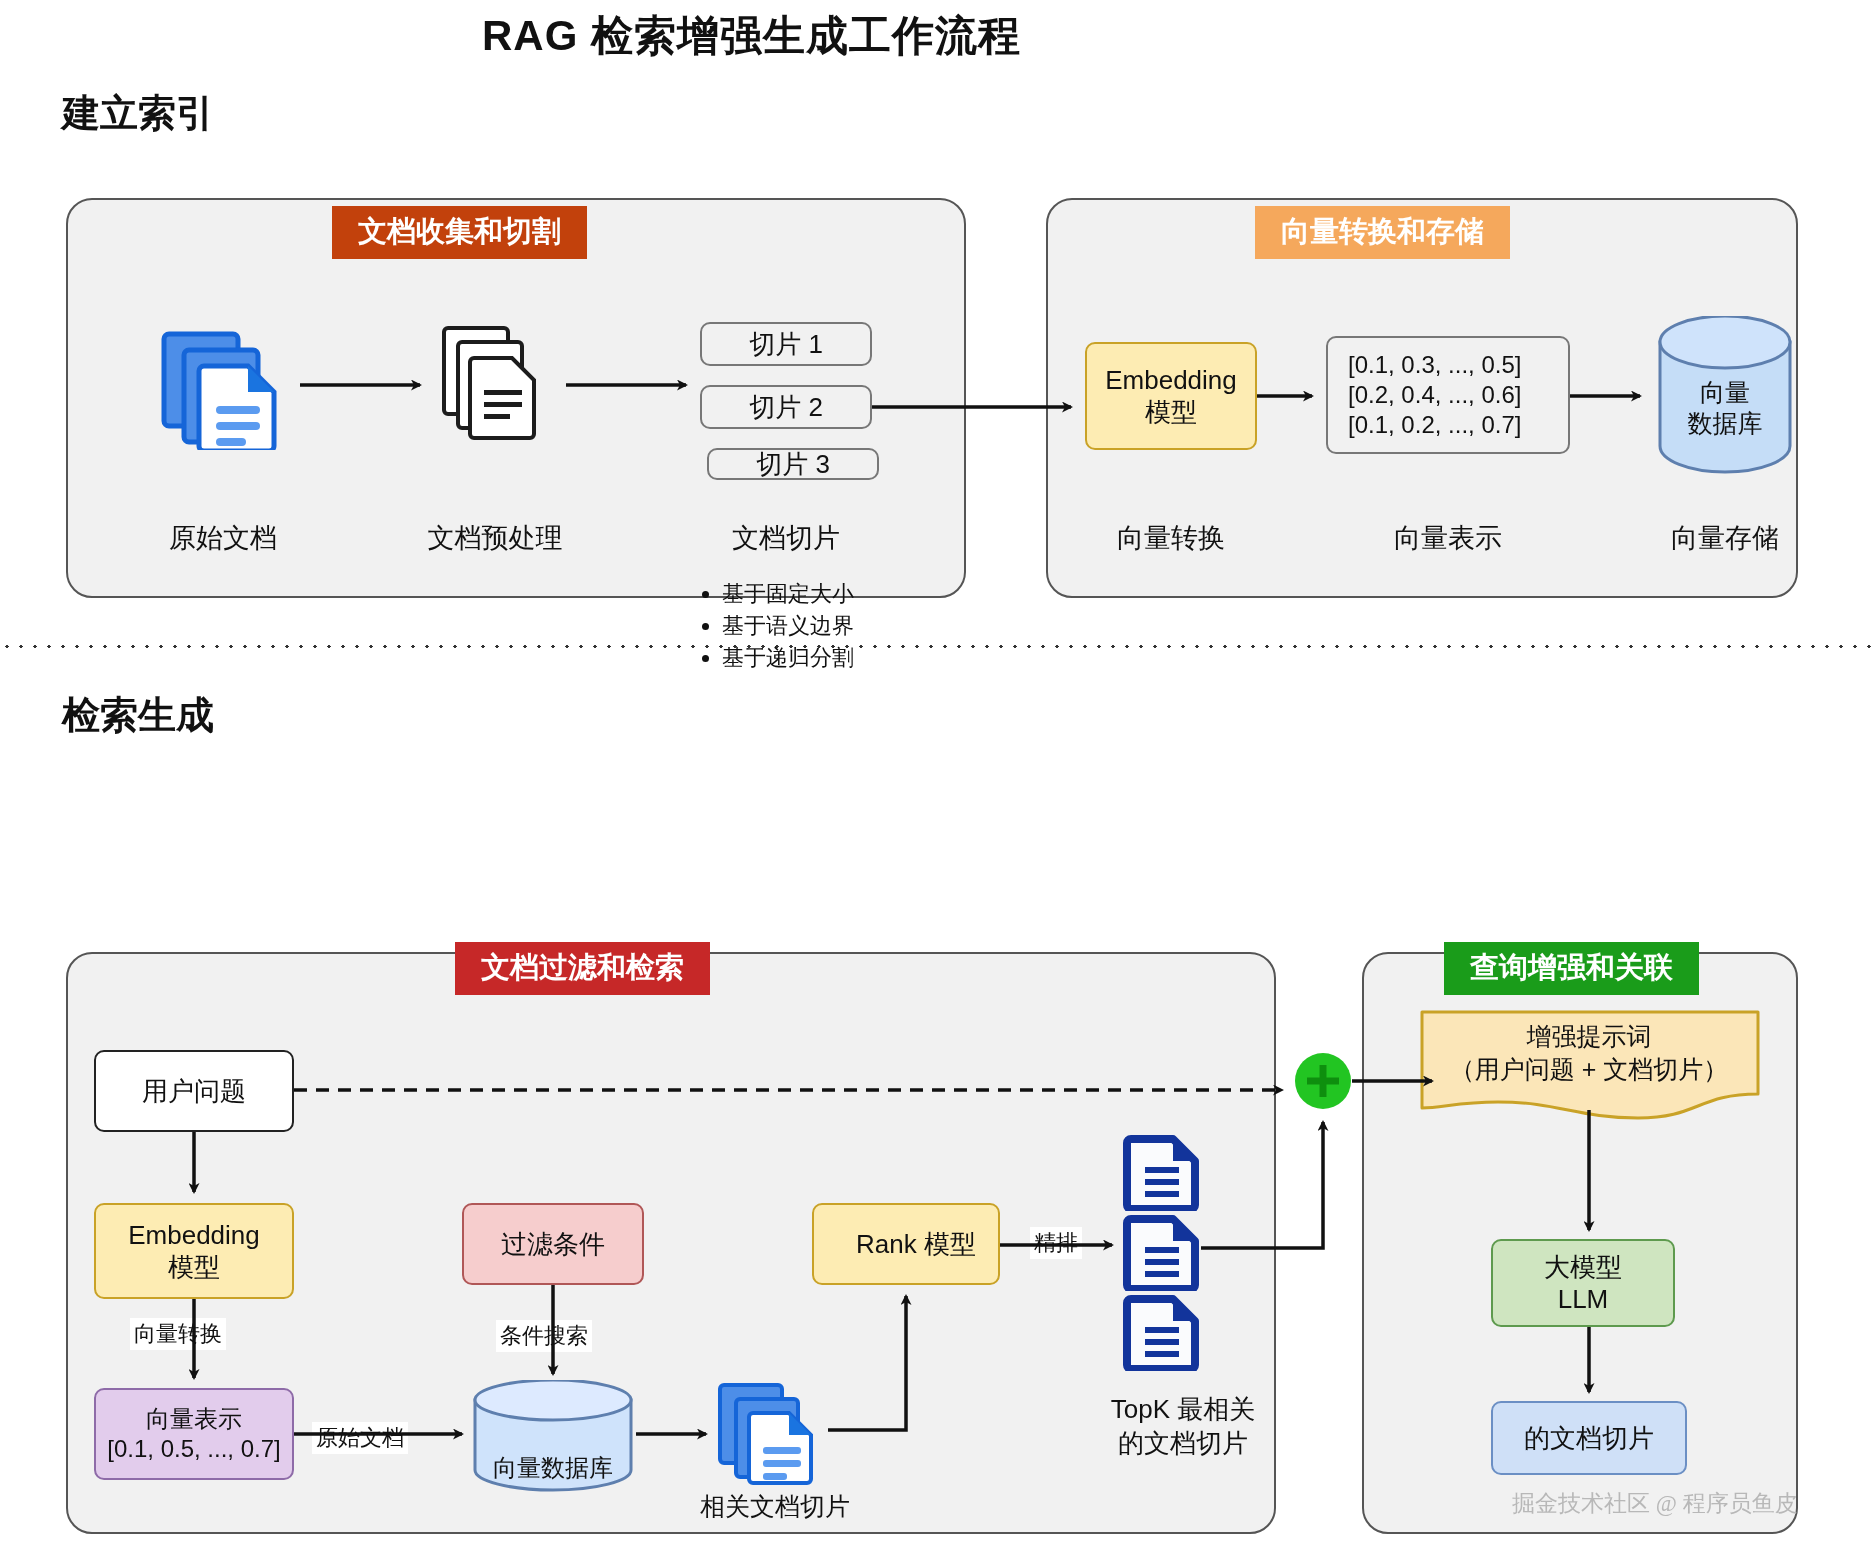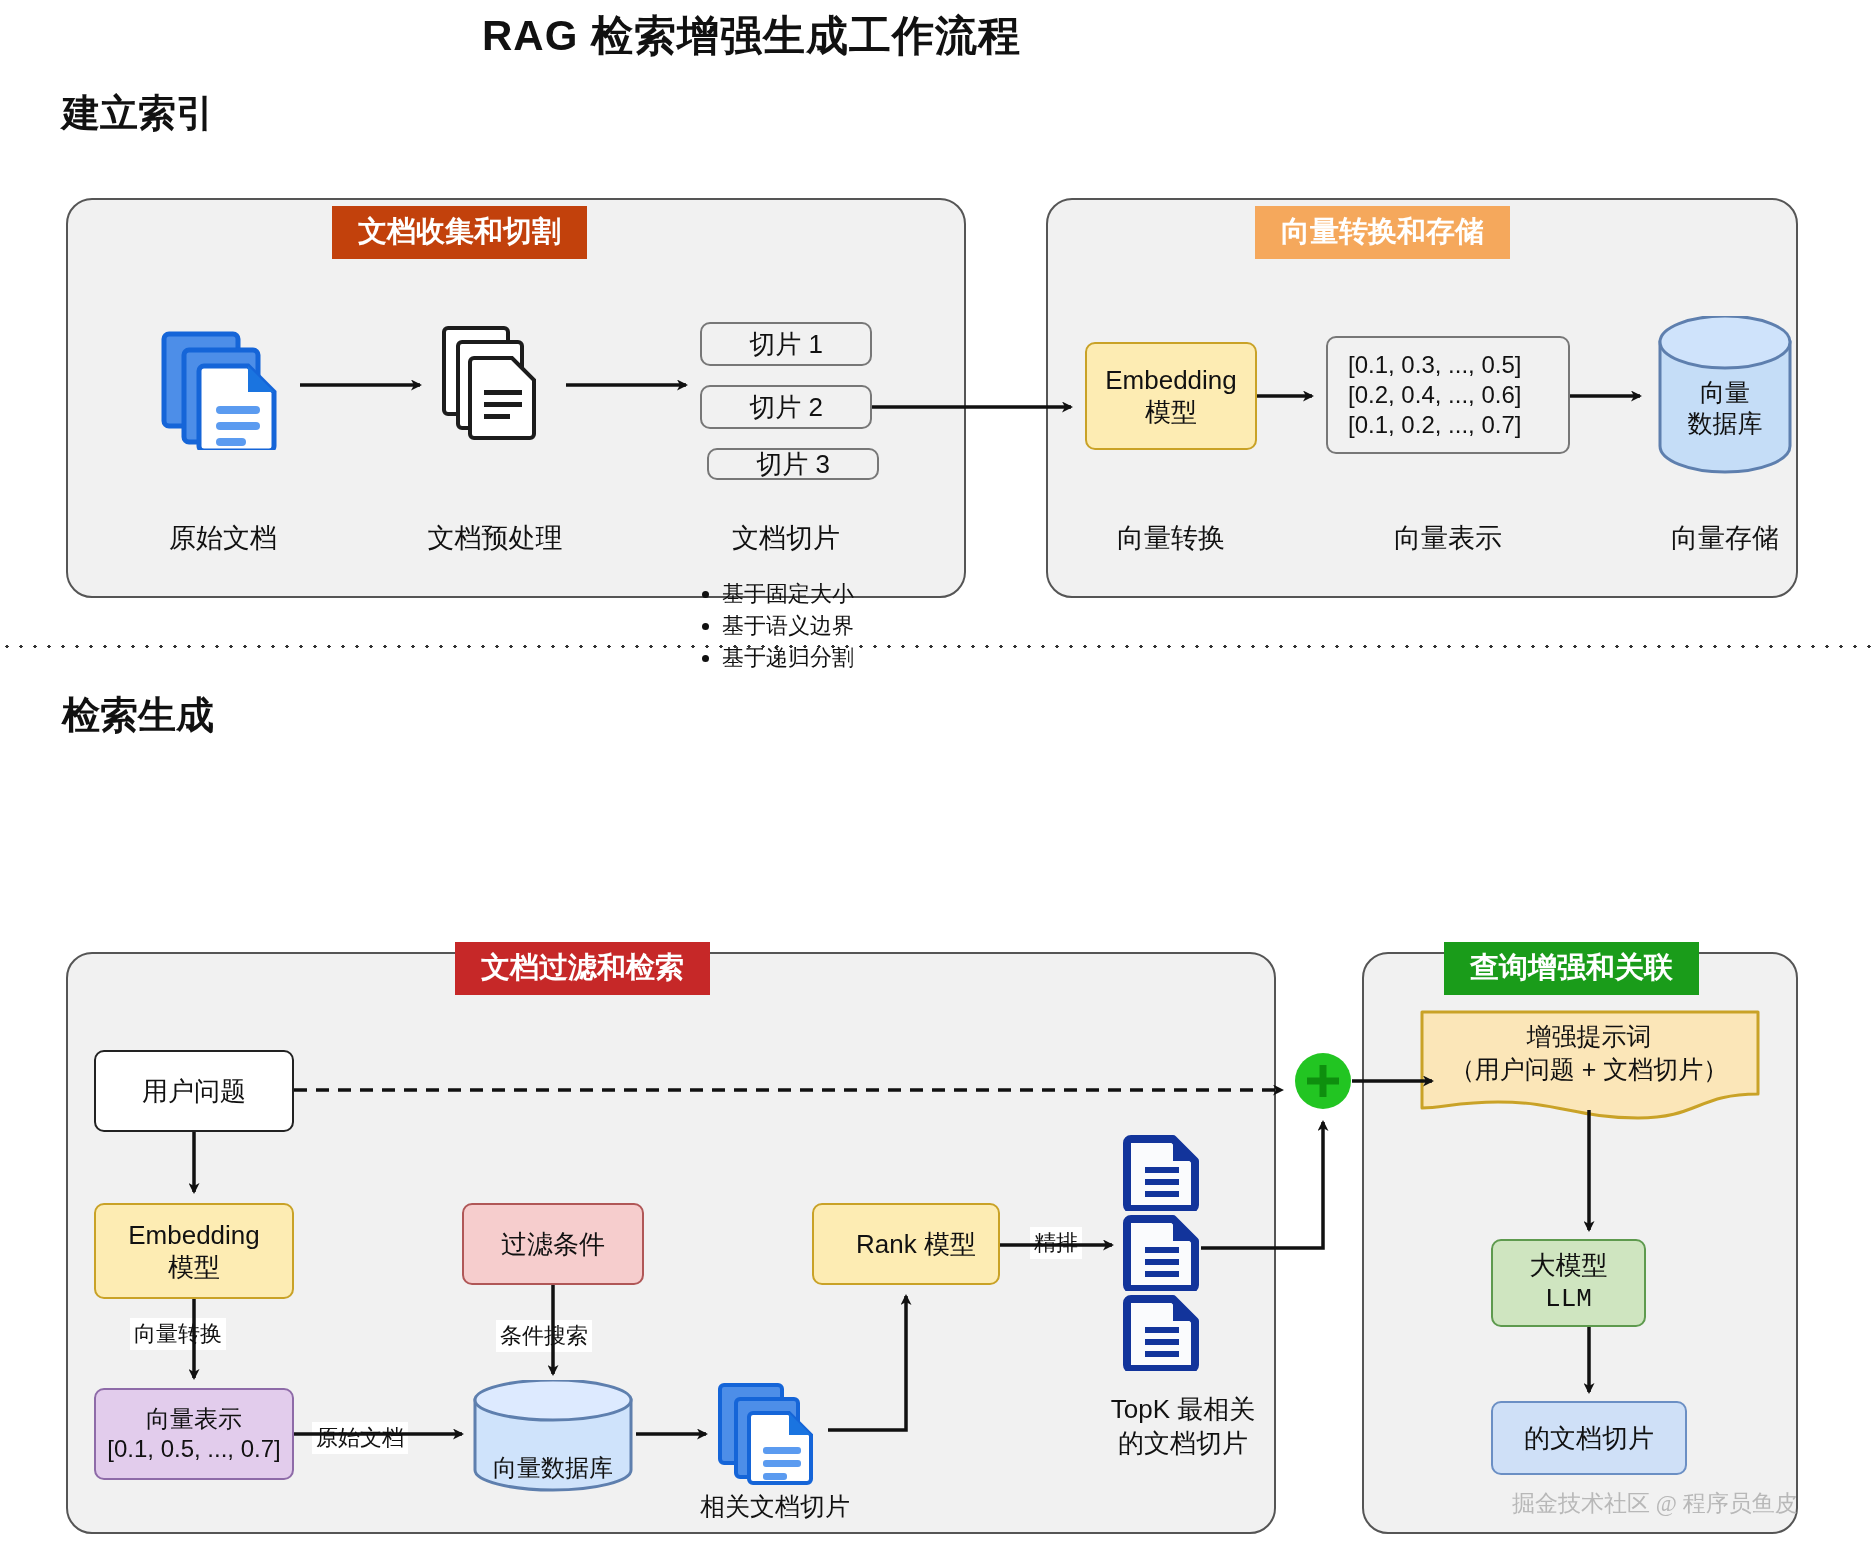--- a/index.html
+++ b/index.html
@@ -122,21 +122,21 @@
 
   
   .icon-wrap { position: absolute; }
 
   
   #node-userq      { left: 94px;  top: 1050px; width: 200px; height: 82px; }
   #node-embed-bot  { left: 94px;  top: 1203px; width: 200px; height: 96px; }
   #node-vecrep     { left: 94px;  top: 1388px; width: 200px; height: 92px; font-size: 24px; }
   #node-filtercond { left: 462px; top: 1203px; width: 182px; height: 82px; }
   #node-rank       { left: 812px; top: 1203px; width: 188px; height: 82px; padding-left: 20px; }
-  #node-llm        { left: 1491px; top: 1239px; width: 155px; height: 88px; font-family: Liberation Mono, monospace; }
+  #node-llm        { left: 1491px; top: 1239px; width: 184px; height: 88px; }
   #node-answer     { left: 1491px; top: 1401px; width: 196px; height: 74px; }
 
   .topk-cap { position: absolute; left: 1083px; top: 1393px; width: 200px;
               font-size: 26px; text-align: center; line-height: 1.3; }
 
   
   .prompt-text {
     position: absolute; left: 1428px; top: 1020px; width: 322px;
     text-align: center; font-size: 25px; line-height: 1.32;
     white-space: nowrap;

